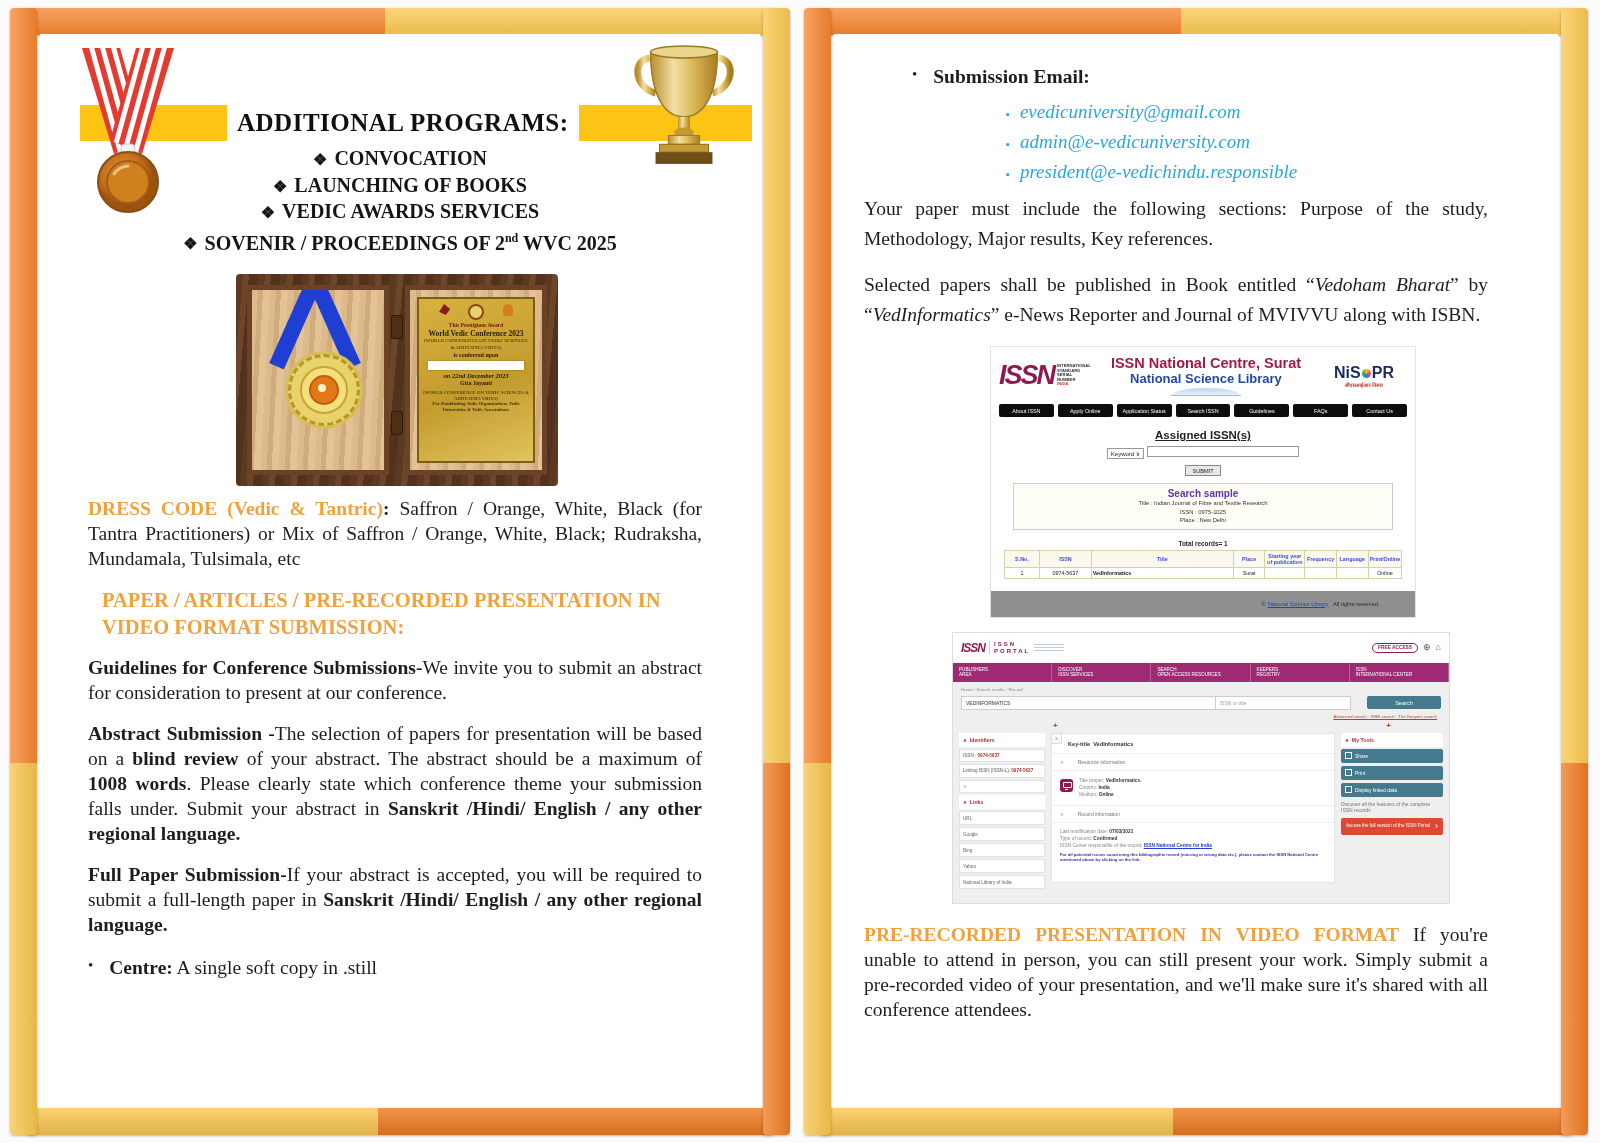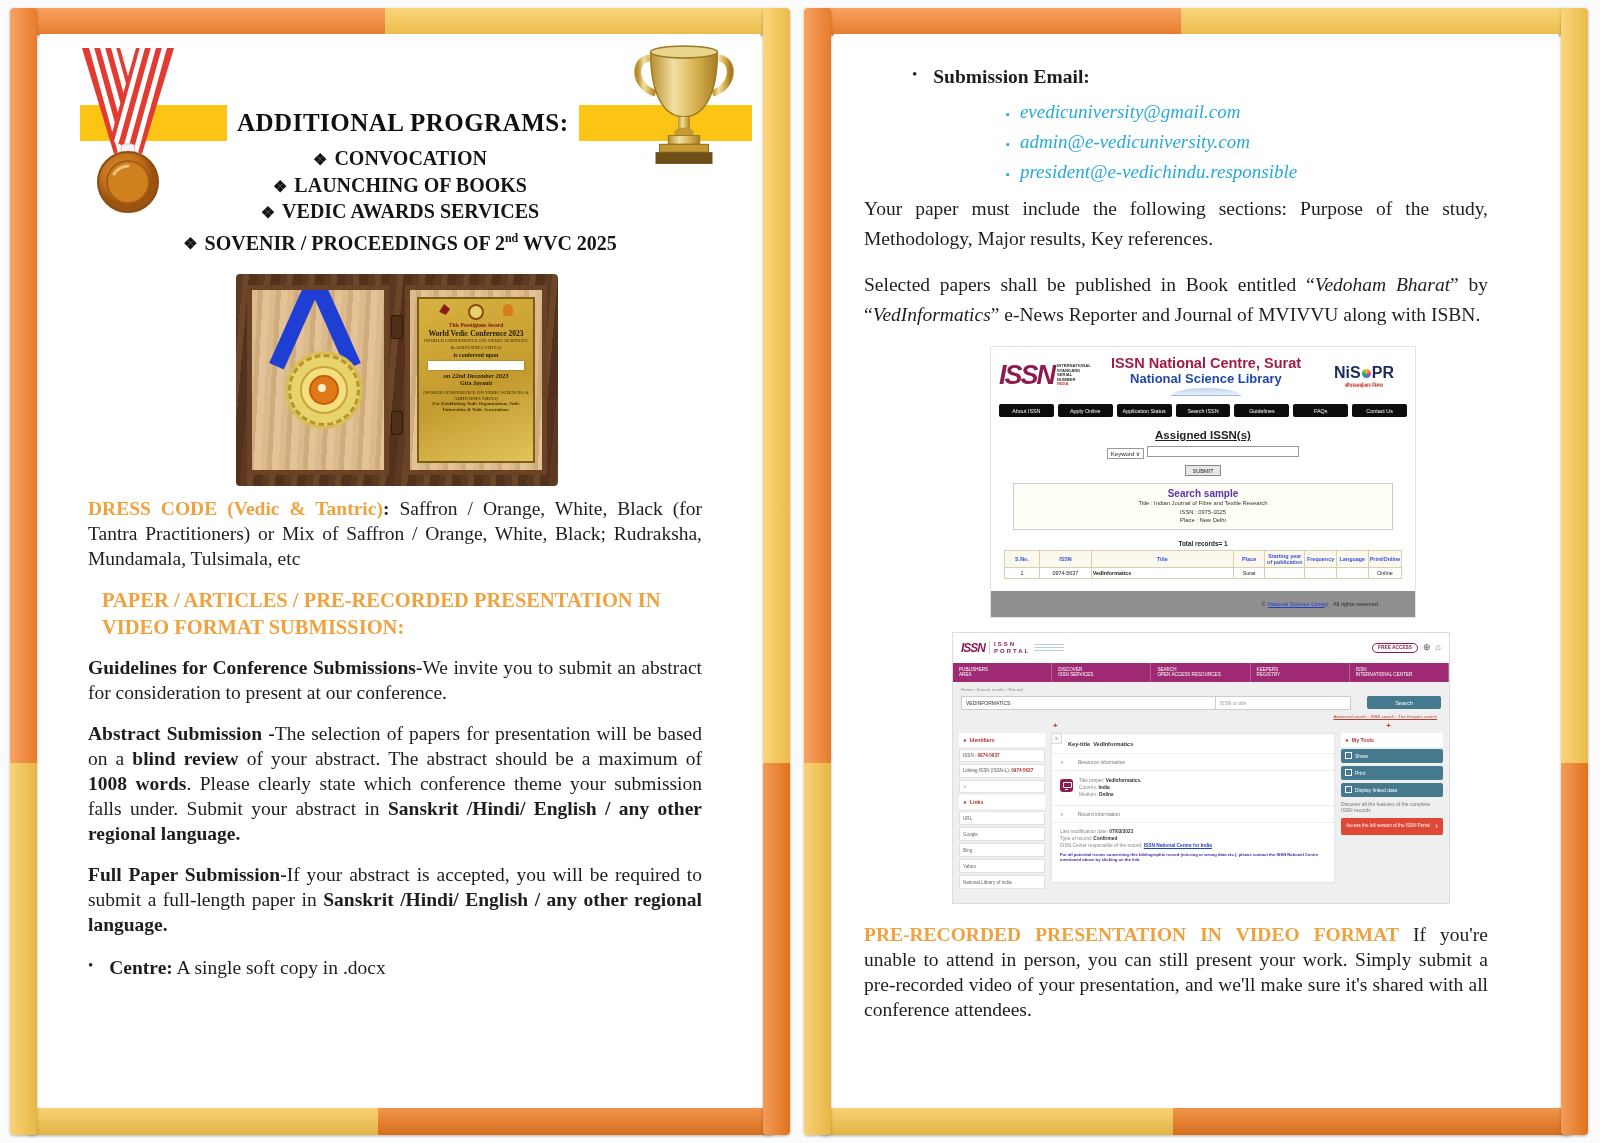--- a/index.html
+++ b/index.html
@@ -318,21 +318,21 @@
 
       <p class="para"><b>Guidelines for Conference Submissions-</b><span>We invite you to submit an abstract for consideration to present at our conference.</span></p>
 
       <p class="para"><b>Abstract Submission -</b><span>The selection of papers for presentation will be based on a </span><b>blind review</b><span> of your abstract. The abstract should be a maximum of </span><b>1008 words</b><span>. Please clearly state which conference theme your submission falls under. Submit your abstract in </span><b>Sanskrit /Hindi/ English / any other regional language.</b></p>
 
       <p class="para"><b>Full Paper Submission-</b><span>If your abstract is accepted, you will be required to submit a full-length paper in </span><b>Sanskrit /Hindi/ English / any other regional language.</b></p>
 
     </div>
     <div class="fmt-bullet">
       <span class="dot">•</span>
-      <span><b>Centre:</b><span> A single soft copy in .docx</span></span>
+      <span><b>Centre:</b><span> A single soft copy in .still</span></span>
     </div>
   </div>
 </section>
 
 <section class="page" id="page2">
   <div class="bar bar-top"></div>
   <div class="bar bar-bottom"></div>
   <div class="bar bar-left"></div>
   <div class="bar bar-right"></div>
   <div class="content">

